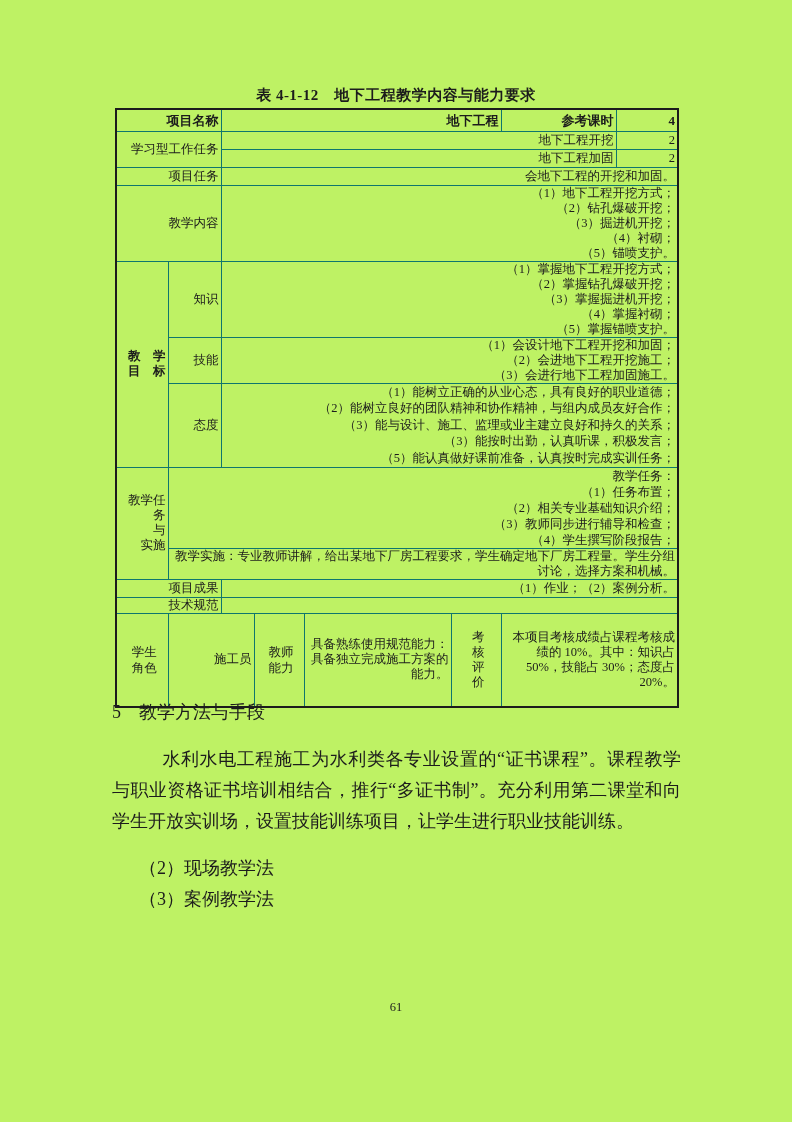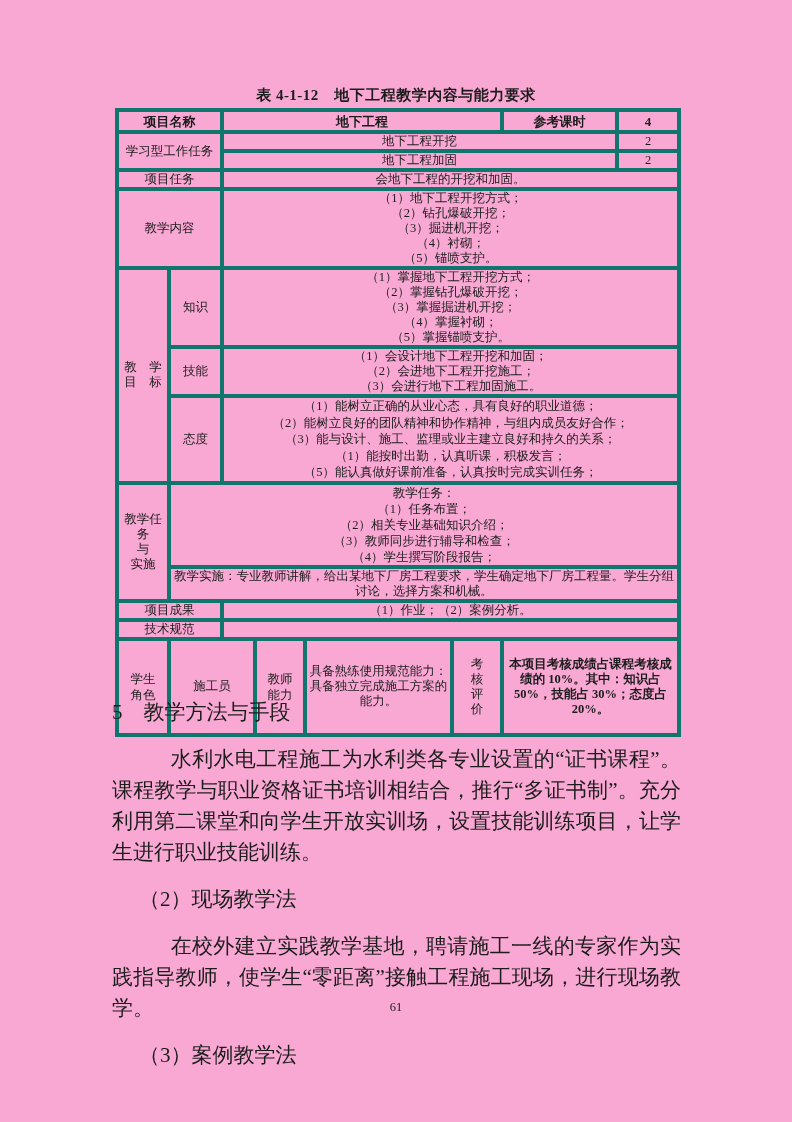--- a/index.html
+++ b/index.html
@@ -1,44 +1,44 @@
 <!DOCTYPE html>
 <html><head>
 <meta charset="utf-8">
 <style>
   html,body { margin:0; padding:0; background:#ffffff; }
   .page {
-    width:792px; height:1122px; background:#f9a8d4; position:relative;
+    width:792px; height:1122px; background:#bef264; position:relative;
     font-family:"Liberation Serif","DejaVu Serif",serif;
     color:#1c1c1c; overflow:hidden;
   }
   .table-title {
     position:absolute; top:86px; left:0; width:100%;
     text-align:center; font-weight:bold; font-size:15px; letter-spacing:0.5px;
   }
   table.doc {
     position:absolute; left:115px; top:108px; width:562px;
     border-collapse:collapse; table-layout:fixed;
     font-size:12.5px; border:2px solid #1c1c1c;
   }
   table.doc td {
-    border:4px solid #0f766e; text-align:center; vertical-align:middle;
+    border:1px solid #0f766e; text-align:right; vertical-align:middle;
     padding:0 2px; line-height:15px; overflow:hidden;
   }
   td.bold { font-weight:bold; font-size:13px; }
   .lh16 div { line-height:16.6px; }
   .lh16b div { line-height:16px; }
   .impl-cell { line-height:14.5px; padding:0 4px; }
-  .eval-cell { line-height:15.5px; padding:0 5px;font-weight:bold; }
+  .eval-cell { line-height:15.5px; padding:0 5px; }
   .ability-cell { line-height:16px; padding:0 4px; }
   .narrow-label { width:2.3em; margin:9px auto; line-height:16px; }
-  .goal-label { letter-spacing:0; line-height:17px; }
+  .goal-label { letter-spacing:0; line-height:17px;font-weight:bold; }
   .body-text {
     position:absolute; left:96px; top:697px; width:601px;
-    font-size:21px; line-height:31px; text-align:justify;
+    font-size:18px; line-height:31px; text-align:justify;
   }
   .body-heading { padding-left:16px; margin-bottom:6px; }
   .body-sub { padding-left:43px; margin:0; }
   .body-par { margin:16px; text-indent:2.8em; }
   .page-number {
     position:absolute; top:1000px; left:0; width:100%;
     text-align:center; font-size:12.5px;
   }
 </style>
 </head>
@@ -115,21 +115,21 @@
         <div>（2）会进地下工程开挖施工；</div>
         <div>（3）会进行地下工程加固施工。</div>
       </td>
     </tr>
     <tr style="height:84px">
       <td>态度</td>
       <td colspan="6" class="lh16">
         <div>（1）能树立正确的从业心态，具有良好的职业道德；</div>
         <div>（2）能树立良好的团队精神和协作精神，与组内成员友好合作；</div>
         <div>（3）能与设计、施工、监理或业主建立良好和持久的关系；</div>
-        <div>（1）能按时出勤，认真听课，积极发言；</div>
+        <div>（3）能按时出勤，认真听课，积极发言；</div>
         <div>（5）能认真做好课前准备，认真按时完成实训任务；</div>
       </td>
     </tr>
 
     <tr style="height:80px">
       <td rowspan="2">
         <span>教学任务</span><br>
         <span>与</span><br>
         <span>实施</span>
       </td>
@@ -166,19 +166,18 @@
       <td style="padding:16px">考核评价</td>
       <td colspan="2" class="eval-cell">本项目考核成绩占课程考核成绩的 10%。其中：知识占 50%，技能占 30%；态度占 20%。</td>
     </tr>
   </tbody>
     </table>
 
   <div class="body-text">
     <div class="body-heading">5　教学方法与手段</div>
     <p class="body-par">水利水电工程施工为水利类各专业设置的“证书课程”。课程教学与职业资格证书培训相结合，推行“多证书制”。充分利用第二课堂和向学生开放实训场，设置技能训练项目，让学生进行职业技能训练。</p>
     <div class="body-sub">（2）现场教学法</div>
-    <p class="body-par">在校外建立实践教学基地，聘请施工一线的专家作为实践指导教师，使学生“零距离”接触工程施工现场，进行现场教学。</p>
     <div class="body-sub">（3）案例教学法</div>
   </div>
 
   <div class="page-number">61</div>
 
 </div>
 
 </body></html>

